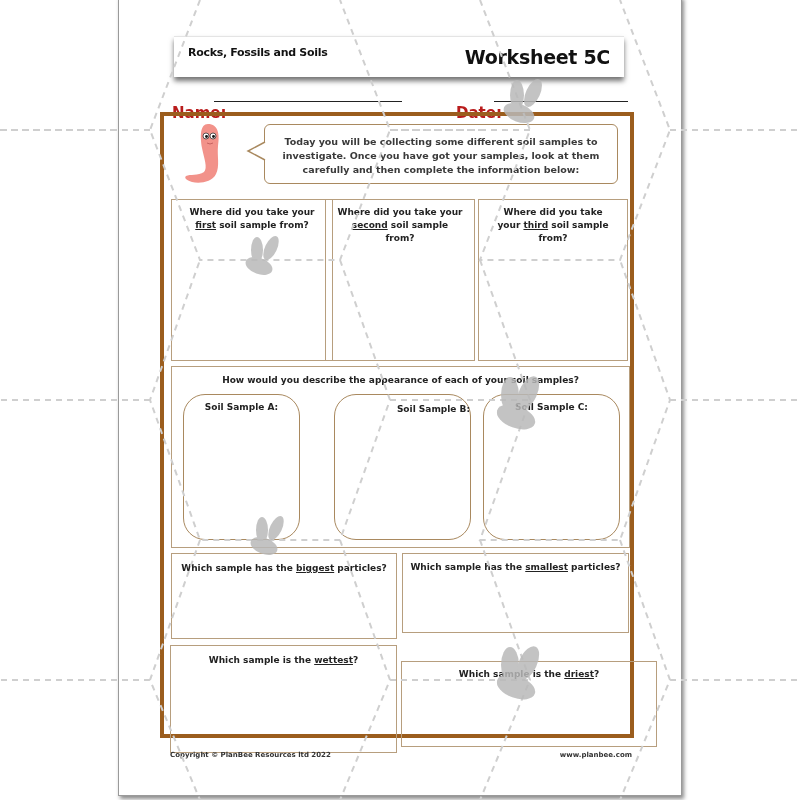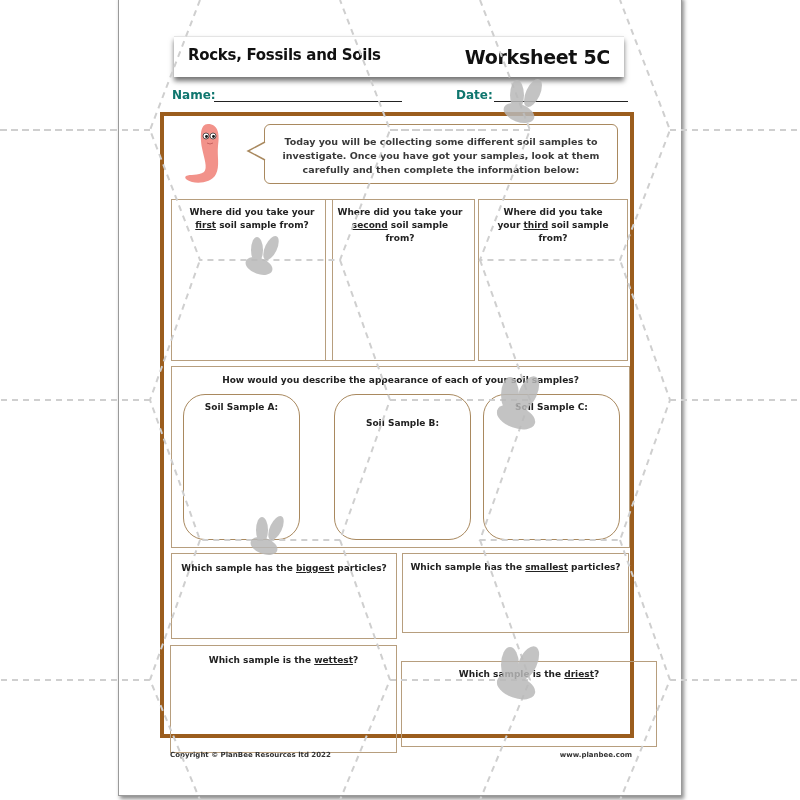--- a/index.html
+++ b/index.html
@@ -11,23 +11,23 @@
     position: absolute; left: 118px; top: -4px; width: 562px; height: 798px;
     background: #fff; border: 1px solid #9a9a9a;
     box-shadow: 2px 3px 4px rgba(0,0,0,0.45);
   }
   .watermark { position: absolute; left: 0; top: 0; width: 800px; height: 800px; pointer-events: none; z-index: 5; }
   .title-banner {
     position: absolute; left: 174px; top: 36px; width: 450px; height: 40px;
     background: #fff; box-shadow: 0 4px 5px rgba(0,0,0,0.55);
     border-top: 1px solid #e4e4e4;
   }
-  .title-left { position: absolute; left: 14px; top: 9px; font-size: 15px; font-weight: bold; color: #111; letter-spacing: -0.3px; }
+  .title-left { position: absolute; left: 14px; top: 9px; font-size: 11px; font-weight: bold; color: #111; letter-spacing: -0.3px; }
   .title-right { position: absolute; right: 14px; top: 9px; font-size: 19px; font-weight: bold; color: #111; letter-spacing: -0.3px; }
-  .field-label { position: absolute; font-size: 12px; font-weight: bold; color: #0f766e; }
+  .field-label { position: absolute; font-size: 15px; font-weight: bold; color: #b91c1c; margin-top: 16px; }
   .field-line { position: absolute; height: 0; border-bottom: 1px solid #222; }
   .frame {
     position: absolute; left: 160px; top: 112px; width: 474px; height: 626px;
     border: 4px solid #9b5d1d; box-sizing: border-box;
   }
   .box { position: absolute; border: 1.5px solid #b79e7e; box-sizing: border-box; background: transparent; }
   .rbox { position: absolute; border: 1.5px solid #a9895f; border-radius: 22px; box-sizing: border-box; }
   .q { position: absolute; left: 0; right: 0; text-align: center; font-size: 9px; font-weight: bold; color: #222; line-height: 13px; }
   .q u { text-decoration: underline; }
   .bubble {
@@ -86,21 +86,21 @@
   </div>
 </div>
 
 <div class="box" style="left:171px;top:366px;width:459px;height:182px;">
   <div class="q" style="top:7px;">How would you describe the appearance of each of your soil samples?</div>
 </div>
 <div class="rbox" style="left:183px;top:394px;width:117px;height:146px;">
   <div class="q" style="top:6px;">Soil Sample A:</div>
 </div>
 <div class="rbox" style="left:334px;top:394px;width:137px;height:146px;">
-  <div class="q" style="top:22px;">Soil Sample B:</div>
+  <div class="q" style="top:8px;text-align:right;">Soil Sample B:</div>
 </div>
 <div class="rbox" style="left:483px;top:394px;width:137px;height:146px;">
   <div class="q" style="top:6px;">Soil Sample C:</div>
 </div>
 
 <div class="box" style="left:171px;top:553px;width:226px;height:86px;">
   <div class="q" style="top:8px;">
     <span>Which sample has the </span><u>biggest</u><span> particles?</span>
   </div>
 </div>

